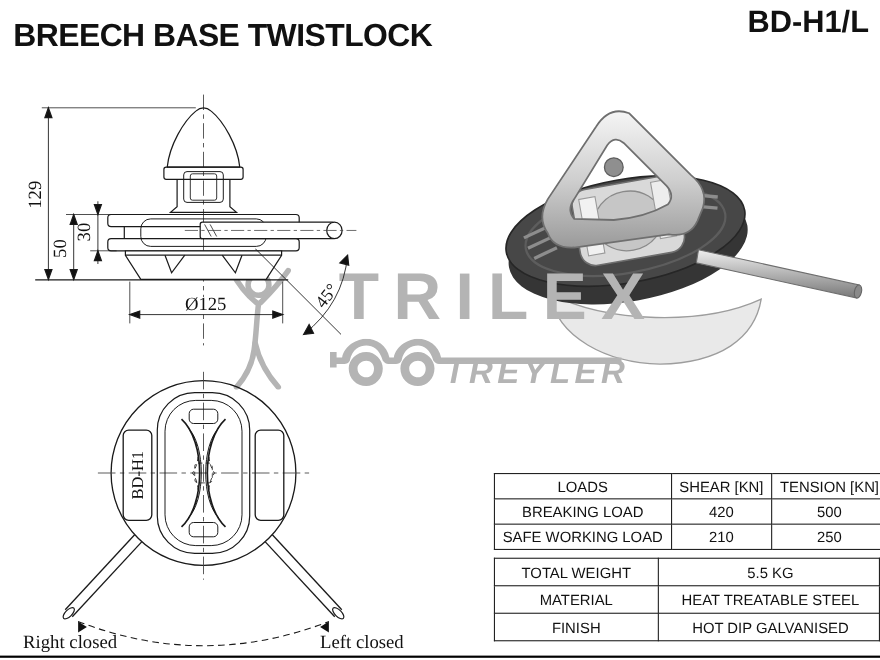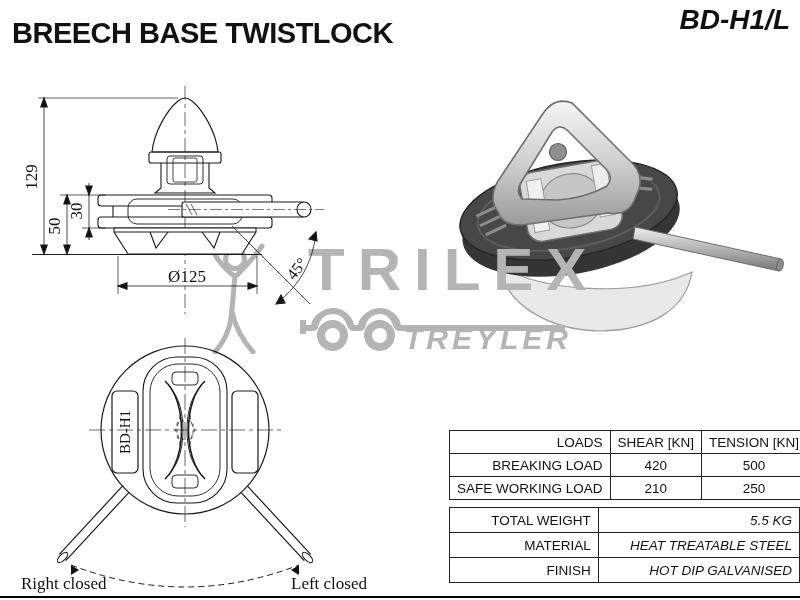--- a/index.html
+++ b/index.html
@@ -2,47 +2,47 @@
 <html><head>
 <meta charset="utf-8">
 <style>
   html,body{margin:0;padding:0;}
   body{width:800px;height:600px;position:relative;background:#ffffff;overflow:hidden;
        font-family:"Liberation Sans",sans-serif;color:#111;}
   .abs{position:absolute;}
 
   
   #title{left:12px;top:17px;font-size:29px;font-weight:bold;letter-spacing:-0.5px;z-index:6;}
-  #models{right:10px;top:6px;text-align:left;font-size:28px;font-weight:bold;line-height:28px;z-index:6;font-style:italic;}
+  #models{right:10px;top:6px;text-align:left;font-size:28px;font-weight:bold;line-height:28px;z-index:6;}
 
   
   #render3d{left:440px;top:82px;z-index:1;}
   #watermark{left:208px;top:238px;width:420px;height:115px;z-index:2;color:#b4b4b4;}
   #frontview{left:10px;top:80px;z-index:3;}
   #bottomview{left:15px;top:335px;z-index:3;}
 
   
   #wm-brand{position:absolute;left:100px;top:-4px;font-size:60px;font-weight:bold;
             letter-spacing:13px;line-height:72px;}
   #wm-word{position:absolute;left:196px;top:84px;font-size:30px;font-weight:bold;letter-spacing:4px;font-style:italic;}
   #wm-person{position:absolute;left:0;top:4px;}
   #wm-trailer{position:absolute;left:85px;top:70px;}
 
   
   table{border-collapse:collapse;background:#fff;z-index:4;font-size:13.5px;}
   #loads-table{left:449px;top:430px;}
   #spec-table{left:449px;top:507px;}
-  td,th{border:1.5px solid #222;font-weight:normal;text-align:right;padding:0 7px;white-space:nowrap;}
+  td,th{border:1.5px solid #222;font-weight:normal;text-align:center;padding:0 7px;white-space:nowrap;}
   #loads-table td,#loads-table th{height:22px;}
   #loads-table .c0{width:135px;}
   #loads-table .c1{width:80px;text-align:center;}
   #loads-table .c2{width:74px;text-align:center;}
   #spec-table td{height:24px;}
   #spec-table .c0{width:135px;}
-  #spec-table .c1{width:184px;padding-left:10px;font-style:italic;}
+  #spec-table .c1{width:184px;padding-left:10px;}
 
   #footer-rule{left:0;top:596px;width:800px;height:2px;background:#000;z-index:6;}
   svg text{font-family:"Liberation Serif",serif;fill:#111;}
 </style>
 </head>
 <body>
 
 <div class="abs" id="title">BREECH BASE TWISTLOCK</div>
 <div class="abs" id="models">
   <div>BD-H1/L</div>

